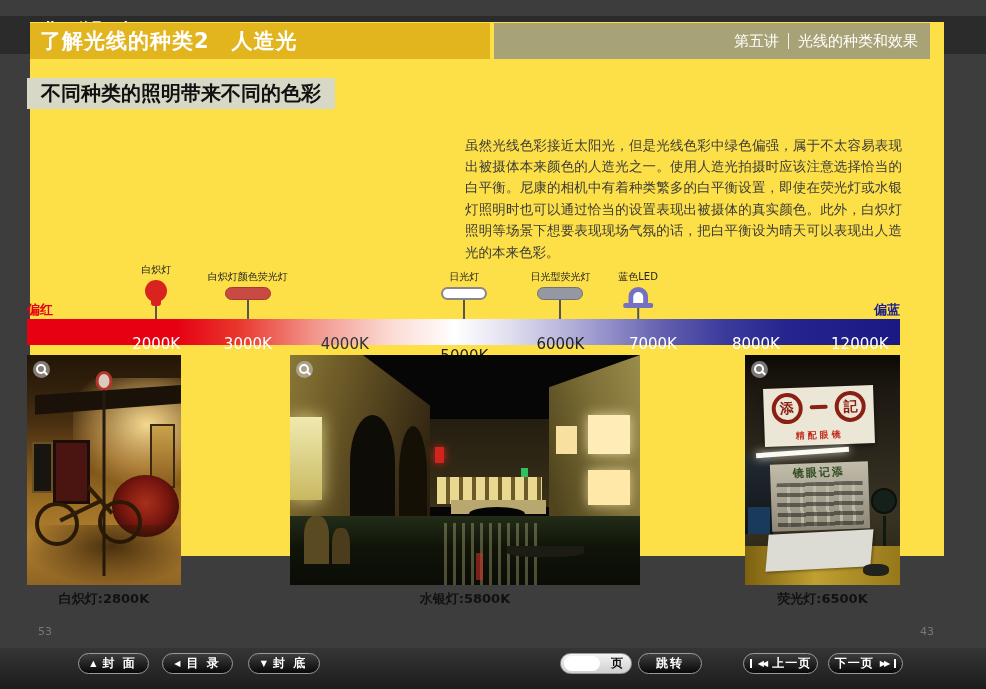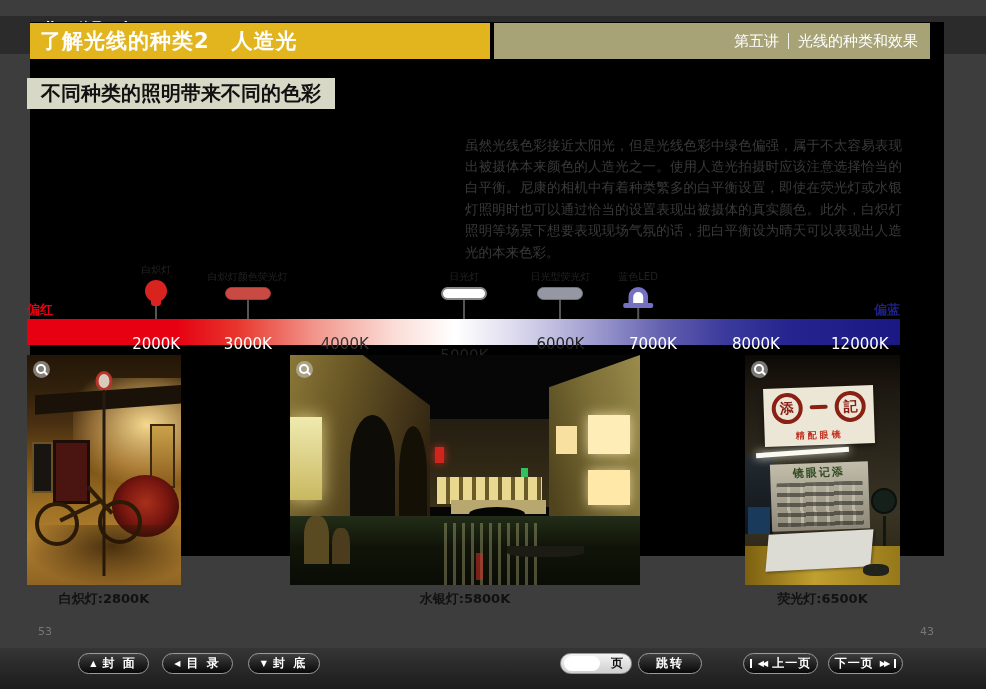--- a/index.html
+++ b/index.html
@@ -3,21 +3,21 @@
 <meta charset="utf-8">
 <style>
   html,body{margin:0;padding:0;background:#3d3d3d;}
   *{box-sizing:border-box;}
   .stage{position:relative;width:986px;height:689px;background:#3d3d3d;overflow:hidden;
          font-family:"DejaVu Sans","Liberation Sans",sans-serif;}
   
   .topbar{position:absolute;left:0;top:16px;width:100%;height:38px;background:#2b2b2b;font-weight:bold;}
   .topbar-title{position:absolute;left:36px;top:3px;color:#eeeeee;font-size:12px;}
   
-  .page{position:absolute;left:30px;top:22px;width:914px;height:534px;background:#000000;}
+  .page{position:absolute;left:30px;top:22px;width:914px;height:534px;background:#fde047;}
   
   .hdr-yellow{position:absolute;left:30px;top:23px;width:460px;height:36px;background:#e2b51f;
               display:flex;align-items:center;padding-left:10px;}
   .hdr-title{color:#ffffff;font-size:21px;font-weight:bold;letter-spacing:1px;}
   .hdr-olive{position:absolute;left:494px;top:23px;width:436px;height:36px;background:#a7a377;
              display:flex;align-items:center;justify-content:flex-end;padding-right:12px;gap:9px;}
   .hdr-chapter,.hdr-topic{color:#ffffff;font-size:15px;}
   .hdr-divider{width:1px;height:16px;background:#ffffff;opacity:.85;}
   
   .section-bar{position:absolute;left:27px;top:78px;height:31px;background:#d8d8c6;

